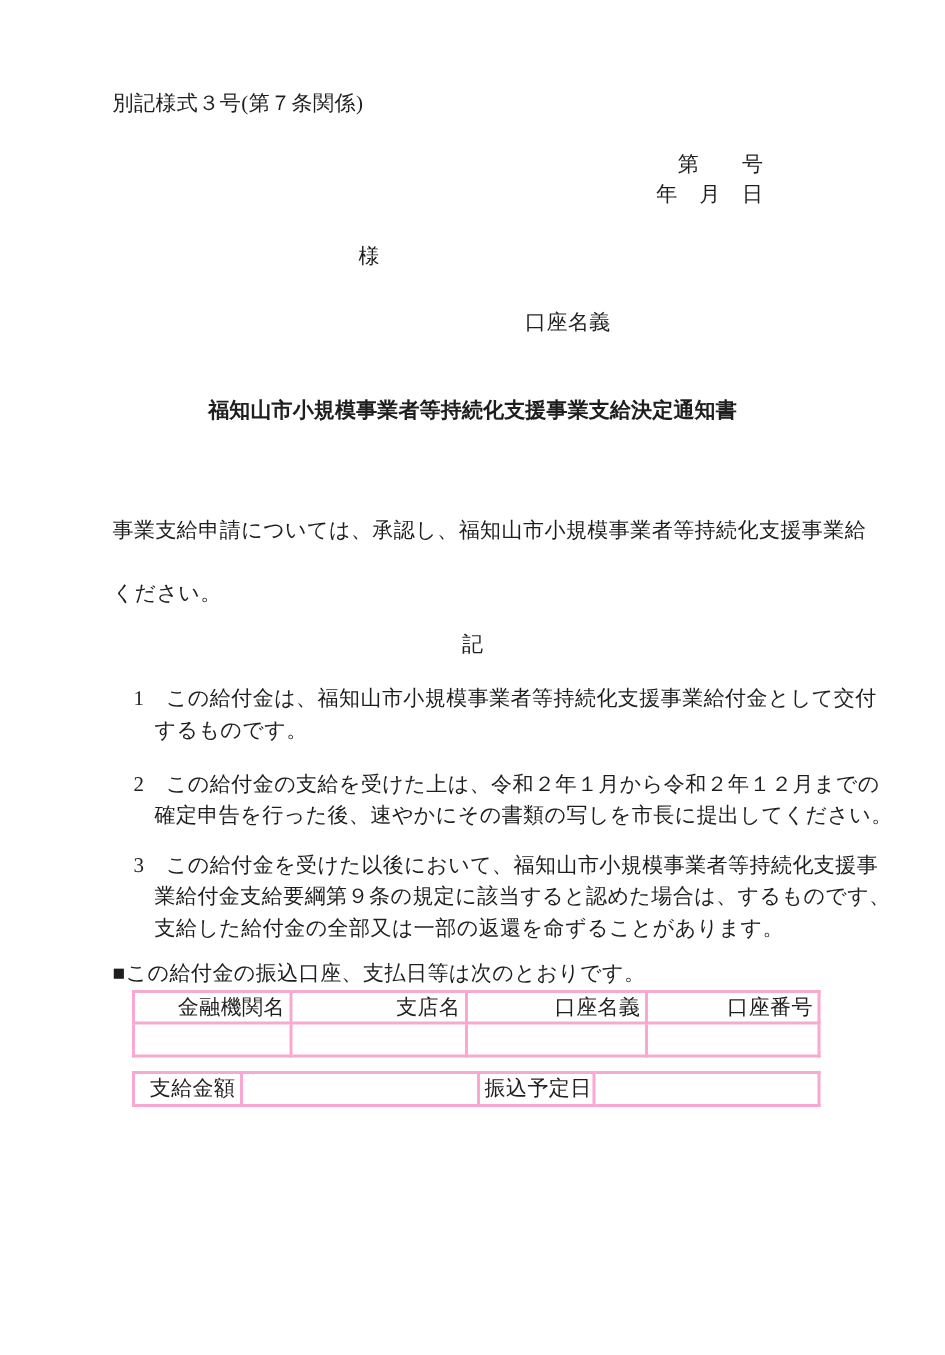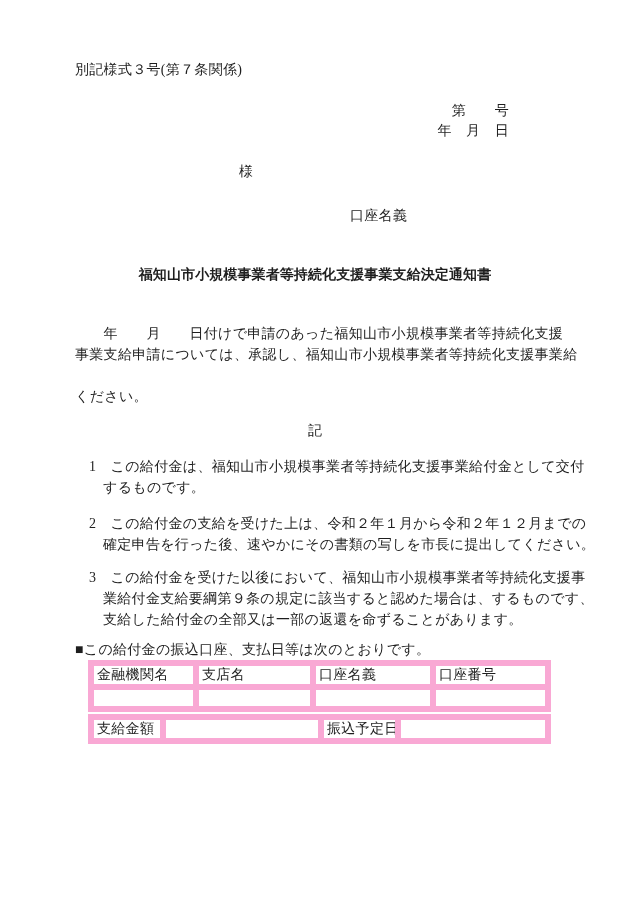--- a/index.html
+++ b/index.html
@@ -23,23 +23,23 @@
   .right{text-align:right;}
   table.doc-tbl{
     position:absolute;
     border-collapse:collapse;
     table-layout:fixed;
     font-family:"Liberation Serif","DejaVu Serif",serif;
     font-size:14px;
     color:#1e1e1e;
   }
   table.doc-tbl td{
-    border:6px solid #f9a8d4;
+    border:2px solid #f9a8d4;
     padding:0 3px;
-    text-align:left;
+    text-align:right;
     vertical-align:middle;
     white-space:pre;
     overflow:hidden;
     letter-spacing:0.3px;
   }
 </style>
 </head>
 <body>
 
 <div class="page">
@@ -49,21 +49,20 @@
   <div class="t right" style="right:85px;top:103px;">第　　号</div>
 
   <div class="t right" style="right:85px;top:123px;">年　月　日</div>
 
   <div class="t" style="left:239px;top:164px;">様</div>
 
   <div class="t" style="left:350px;top:208px;">口座名義</div>
 
   <div class="t center" style="top:267px;font-weight:bold;">福知山市小規模事業者等持続化支援事業支給決定通知書</div>
 
-  <div class="t" style="left:75px;top:326px;">　　年　　月　　日付けで申請のあった福知山市小規模事業者等持続化支援</div>
   <div class="t" style="left:75px;top:347px;">事業支給申請については、承認し、福知山市小規模事業者等持続化支援事業給</div>
   <div class="t" style="left:75px;top:389px;">ください。</div>
 
   <div class="t center" style="top:423px;">記</div>
 
   <div class="t" style="left:89px;top:459px;">1　この給付金は、福知山市小規模事業者等持続化支援事業給付金として交付</div>
   <div class="t" style="left:103px;top:480px;">するものです。</div>
 
   <div class="t" style="left:89px;top:516px;">2　この給付金の支給を受けた上は、令和２年１月から令和２年１２月までの</div>
   <div class="t" style="left:103px;top:537px;">確定申告を行った後、速やかにその書類の写しを市長に提出してください。</div>

